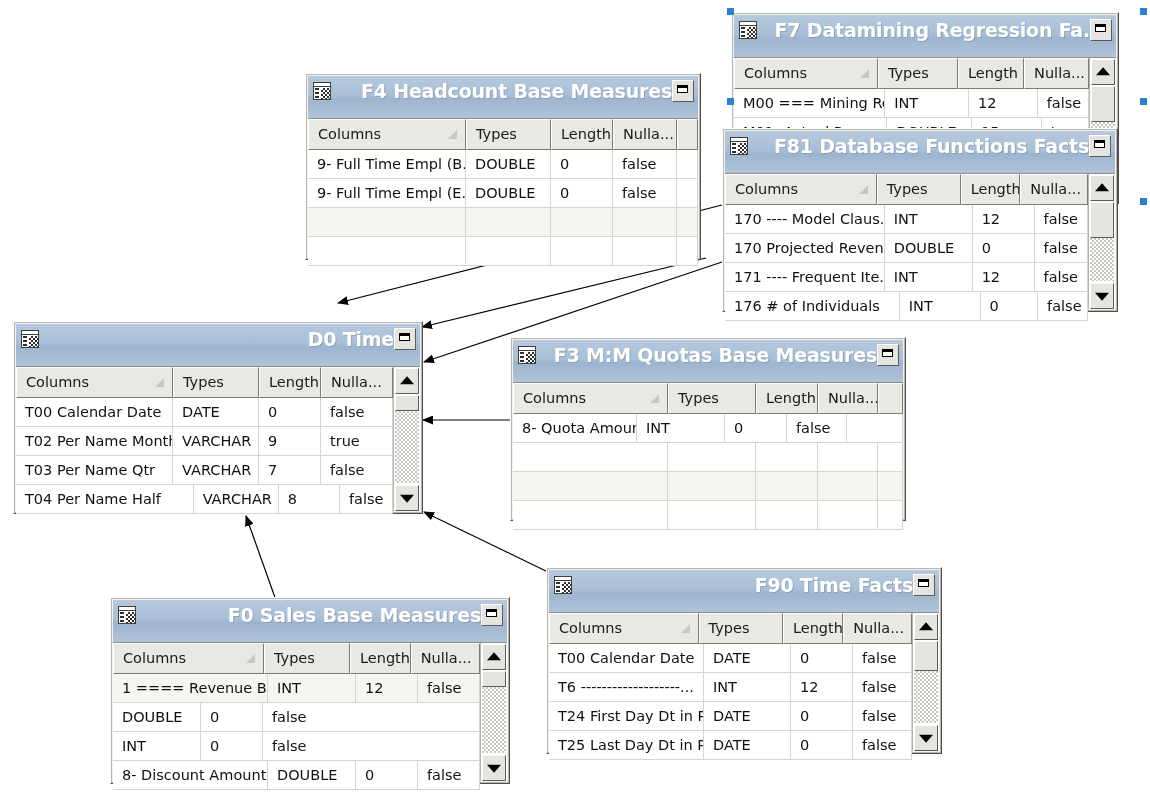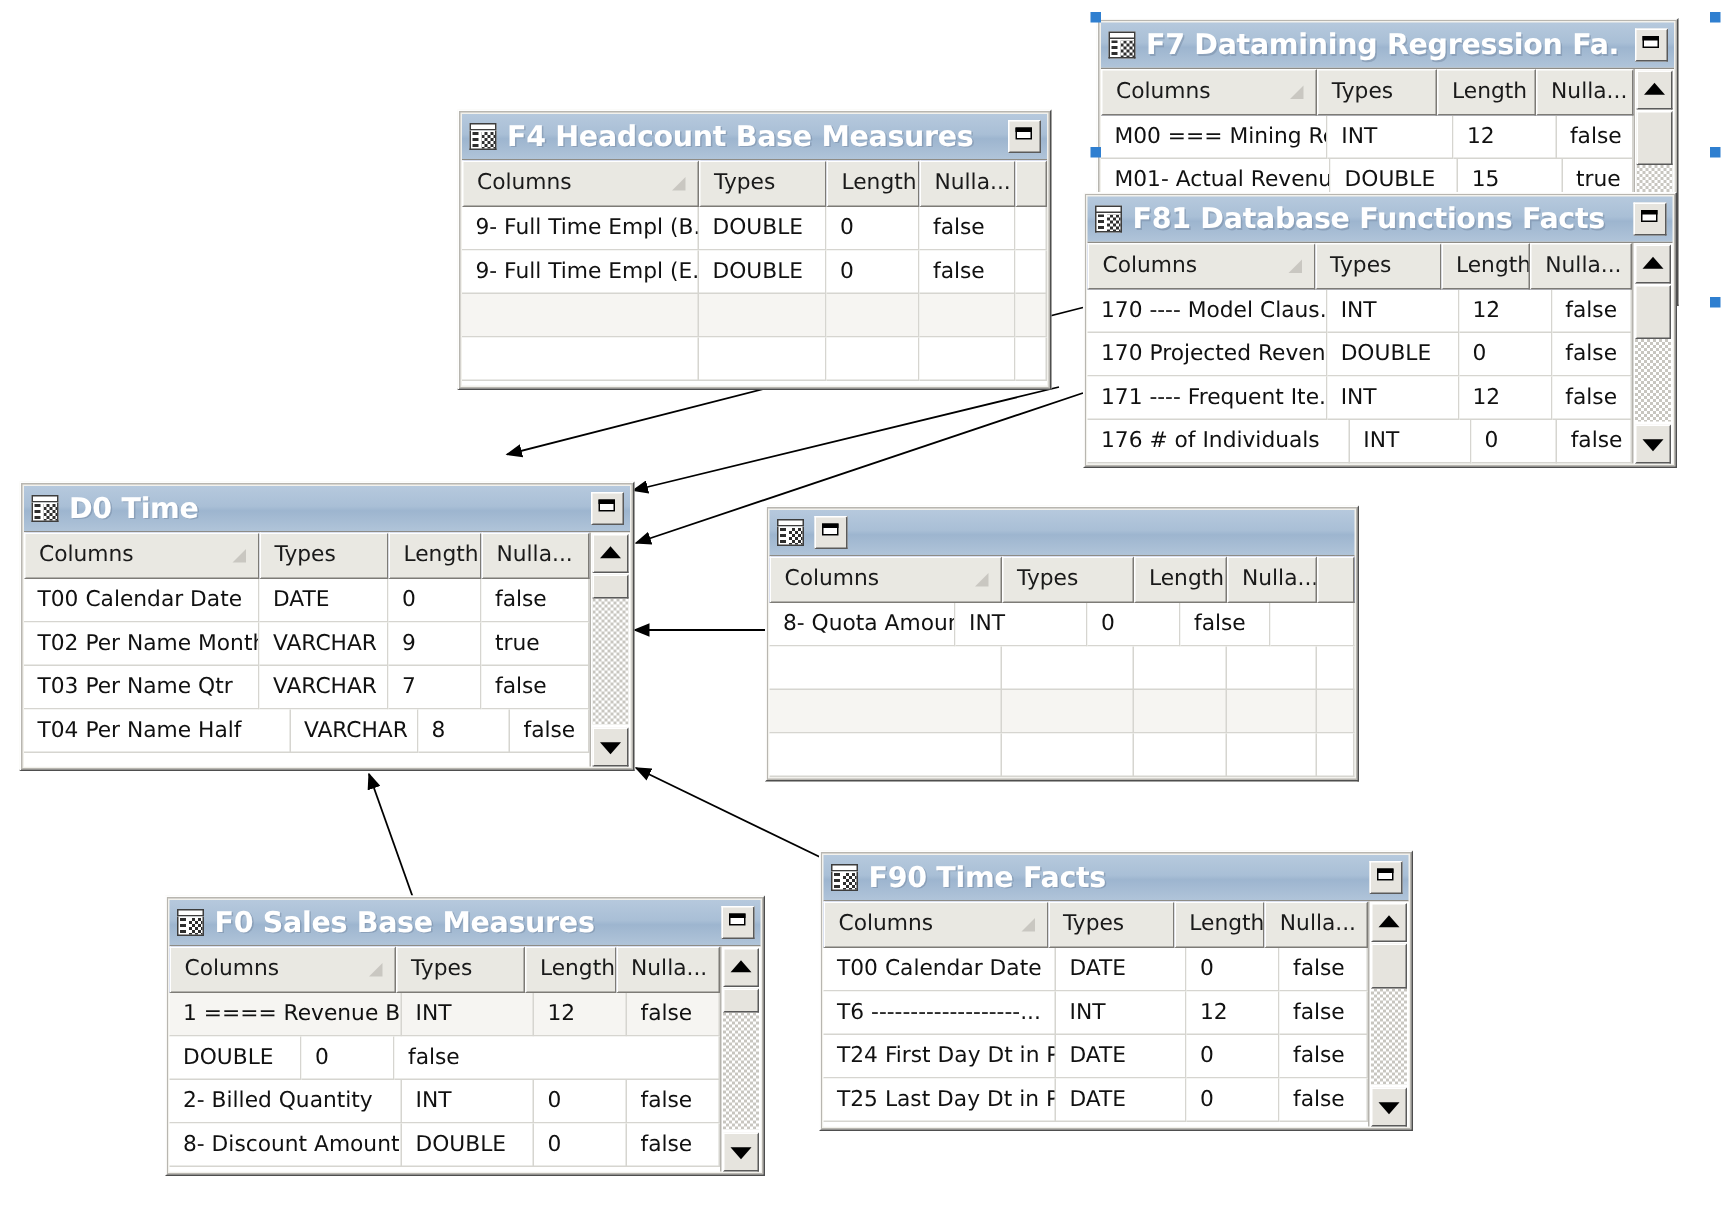--- a/index.html
+++ b/index.html
@@ -14,21 +14,21 @@
   .win{position:absolute;background:#f2f1ec;
        border-top:1px solid #fefefe;border-left:1px solid #fefefe;
        border-right:1px solid #4e4e4e;border-bottom:1px solid #4e4e4e;
        box-sizing:border-box;
        box-shadow:0 0 0 1px #b8b6b0 inset;}
   .win-inner{position:absolute;left:2px;top:2px;right:2px;bottom:2px;
        background:#f2f1ec;display:flex;flex-direction:column;}
 
   .titlebar{height:30px;flex:0 0 30px;display:flex;align-items:center;
        background:linear-gradient(to bottom,#b6c9dd 0%,#a9bfd6 45%,#9db5cf 55%,#b0c4d9 100%);
-       padding:0 2px 0 5px;position:relative;overflow:hidden;}
+       padding:0 2px 12px 5px;position:relative;overflow:hidden;text-align:right;}
   .tbicon{width:18px;height:18px;flex:0 0 18px;margin-right:7px;position:relative;}
   .tbtitle{flex:1 1 auto;color:#ffffff;font-weight:bold;font-size:19px;
        white-space:nowrap;overflow:hidden;letter-spacing:-.2px;
        text-shadow:1px 1px 0 rgba(120,140,165,.55);line-height:30px;}
   .tbbtn{flex:0 0 auto;width:20px;height:20px;margin-right:2px;
        background:#e6e4de;border-top:1px solid #ffffff;border-left:1px solid #ffffff;
        border-right:1px solid #5a5a5a;border-bottom:1px solid #5a5a5a;
        position:relative;}
   .tbbtn::before{content:"";position:absolute;left:4px;top:4px;width:11px;height:8px;
        border:1px solid #000;background:#fff;box-sizing:border-box;}
@@ -338,20 +338,21 @@
     </div>
   </div>
 
   <div class="win" style="left:510px;top:337px;width:396px;height:184px;">
     <div class="win-inner">
       <div class="titlebar">
         <span class="tbicon">
           <span class="hd"></span>
             <span class="bd"></span>
           </span>
+        <span class="tbtitle">F3 M:M Quotas Base Measures</span>
         <span class="tbbtn"></span>
       </div>
       <div class="gridwrap">
         <div class="grid">
           <div class="hdrrow">
             <div class="hdrcell sorted" style="width:155px">Columns</div>
             <div class="hdrcell" style="width:88px">Types</div>
             <div class="hdrcell" style="width:62px">Length</div>
             <div class="hdrcell" style="width:60px">Nulla...</div>
             <div class="hdrcell blank" style="flex:1 1 auto"></div>
@@ -471,21 +472,20 @@
             <div class="cell" style="width:88px">INT</div>
             <div class="cell" style="width:62px">12</div>
             <div class="cell last" style="flex:1 1 auto">false</div>
           </div>
           <div class="row">
             <div class="cell" style="width:88px">DOUBLE</div>
             <div class="cell" style="width:62px">0</div>
             <div class="cell last" style="flex:1 1 auto">false</div>
           </div>
           <div class="row">
-            <div class="cell" style="width:155px">2- Billed Quantity</div>
             <div class="cell" style="width:88px">INT</div>
             <div class="cell" style="width:62px">0</div>
             <div class="cell last" style="flex:1 1 auto">false</div>
           </div>
           <div class="row">
             <div class="cell" style="width:155px">8- Discount Amount</div>
             <div class="cell" style="width:88px">DOUBLE</div>
             <div class="cell" style="width:62px">0</div>
             <div class="cell last" style="flex:1 1 auto">false</div>
           </div>

